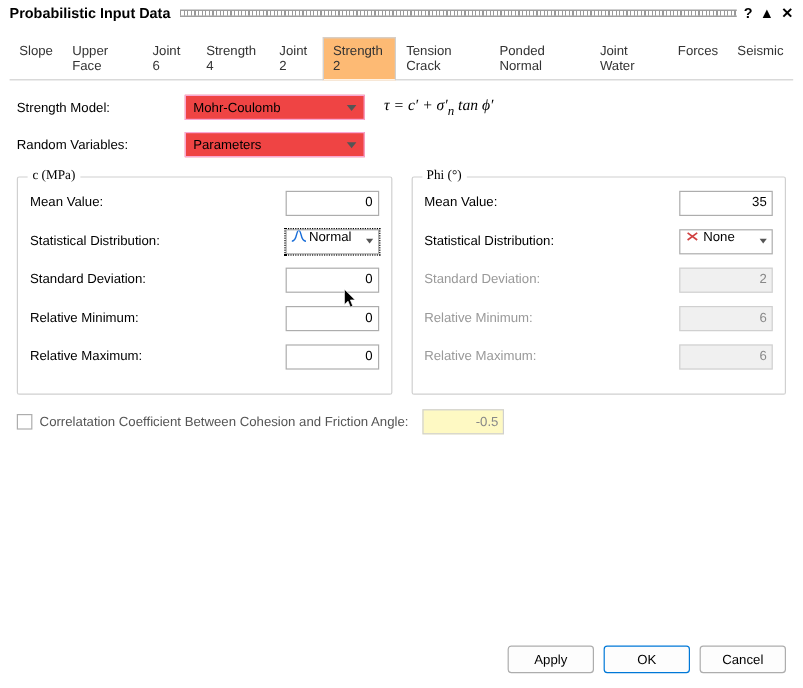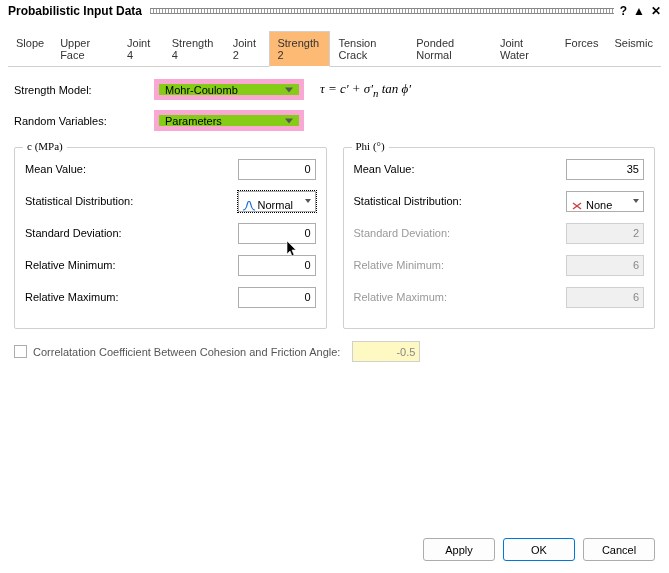--- a/index.html
+++ b/index.html
@@ -8,32 +8,32 @@
   .titlebar .rule { flex: 1; margin-left: 8px; background: repeating-linear-gradient(to right, #999 0 1px, transparent 1px 3px); height: 6px; border-top: 1px solid #888; border-bottom: 1px solid #888; background-color: transparent; }
   .title-controls { display: flex; gap: 6px; margin-left: 6px; }
   .title-controls span { font-size: 12px; font-weight: bold; cursor: pointer; }
   .content { padding: 8px; }
   .tabs { display: flex; border-bottom: 1px solid #d0d0d0; font-size: 11px; }
   .tab { padding: 5px 7px; cursor: pointer; color: #333; border: 1px solid transparent; border-bottom: none; position: relative; top: 1px; }
   .tab.active { background: #fdba74; border-color: #d0d0d0; border-bottom: 1px solid #fff; }
   .form-body { padding: 12px 6px; }
   .row { display: flex; align-items: center; margin-bottom: 10px; }
   .label-main { width: 140px; }
-  .select { width: 150px; height: 21px; border: 5px solid #f9a8d4; background: #84cc16; padding: 0 20px 0 6px; font-size: 11px; position: relative; display: inline-flex; align-items: center; }
+  .select { width: 150px; height: 21px; border: 1px solid #f9a8d4; background: #ef4444; padding: 0 20px 0 6px; font-size: 11px; position: relative; display: inline-flex; align-items: center; }
   .select::after { content: ""; position: absolute; right: 6px; top: 50%; width: 0; height: 0; border-left: 4px solid transparent; border-right: 4px solid transparent; border-top: 5px solid #555; transform: translateY(-50%); }
   .formula { margin-left: 16px; font-style: italic; font-family: "Times New Roman", serif; font-size: 13px; }
   .columns { display: flex; gap: 16px; }
   .fieldset { flex: 1; border: 1px solid #d0d0d0; padding: 10px 10px; border-radius: 2px; position: relative; margin-top: 6px; }
   .legend { position: absolute; top: -8px; left: 8px; background: #fff; padding: 0 4px; font-size: 11px; font-family: Liberation Serif, serif; }
   .frow { display: flex; align-items: center; margin-bottom: 10px; height: 22px; }
   .flabel { flex: 1; }
   .flabel.disabled { color: #999; }
   .input { width: 78px; height: 21px; border: 1px solid #adadad; text-align: right; padding: 0 4px; font-size: 11px; background: #fff; }
   .input.disabled { background: #f0f0f0; color: #888; border-color: #d0d0d0; }
-  .dist-select { width: 78px; height: 21px; border: 1px solid #adadad; background: #fff; font-size: 11px; display: inline-flex; align-items: flex-end; padding: 0 16px 0 4px; position: relative; }
+  .dist-select { width: 78px; height: 21px; border: 1px solid #adadad; background: #fff; font-size: 11px; display: inline-flex; align-items: flex-start; padding: 0 16px 0 4px; position: relative; }
   .dist-select::after { content: ""; position: absolute; right: 4px; top: 50%; width: 0; height: 0; border-left: 3px solid transparent; border-right: 3px solid transparent; border-top: 4px solid #555; transform: translateY(-50%); }
   .dist-select.focus { outline: 1px dotted #000; }
   .dist-icon { width: 12px; height: 10px; margin-right: 3px; }
   .corr-row { display: flex; align-items: center; margin-top: 12px; }
   .checkbox { width: 13px; height: 13px; border: 1px solid #adadad; margin-right: 6px; background: #fff; }
   .corr-row .label { color: #555; }
   .corr-input { width: 68px; height: 21px; border: 1px solid #d0d0d0; text-align: right; padding: 0 4px; font-size: 11px; background: #fef9c3; color: #888; margin-left: 12px; }
   .buttons { position: absolute; bottom: 12px; right: 14px; display: flex; gap: 8px; }
   .btn { width: 72px; height: 23px; border: 1px solid #adadad; background: #fdfdfd; font-size: 11px; border-radius: 3px; cursor: pointer; }
   .btn.primary { border-color: #0078d7; }
@@ -49,21 +49,21 @@
     <span>?</span>
     <span>▲</span>
     <span>✕</span>
   </div>
 </div>
 
 <div class="content">
   <div class="tabs">
     <div class="tab">Slope</div>
     <div class="tab">Upper Face</div>
-    <div class="tab">Joint 4</div>
+    <div class="tab">Joint 6</div>
     <div class="tab">Strength 4</div>
     <div class="tab">Joint 2</div>
     <div class="tab active">Strength 2</div>
     <div class="tab">Tension Crack</div>
     <div class="tab">Ponded Normal</div>
     <div class="tab">Joint Water</div>
     <div class="tab">Forces</div>
     <div class="tab">Seismic</div>
   </div>
 

